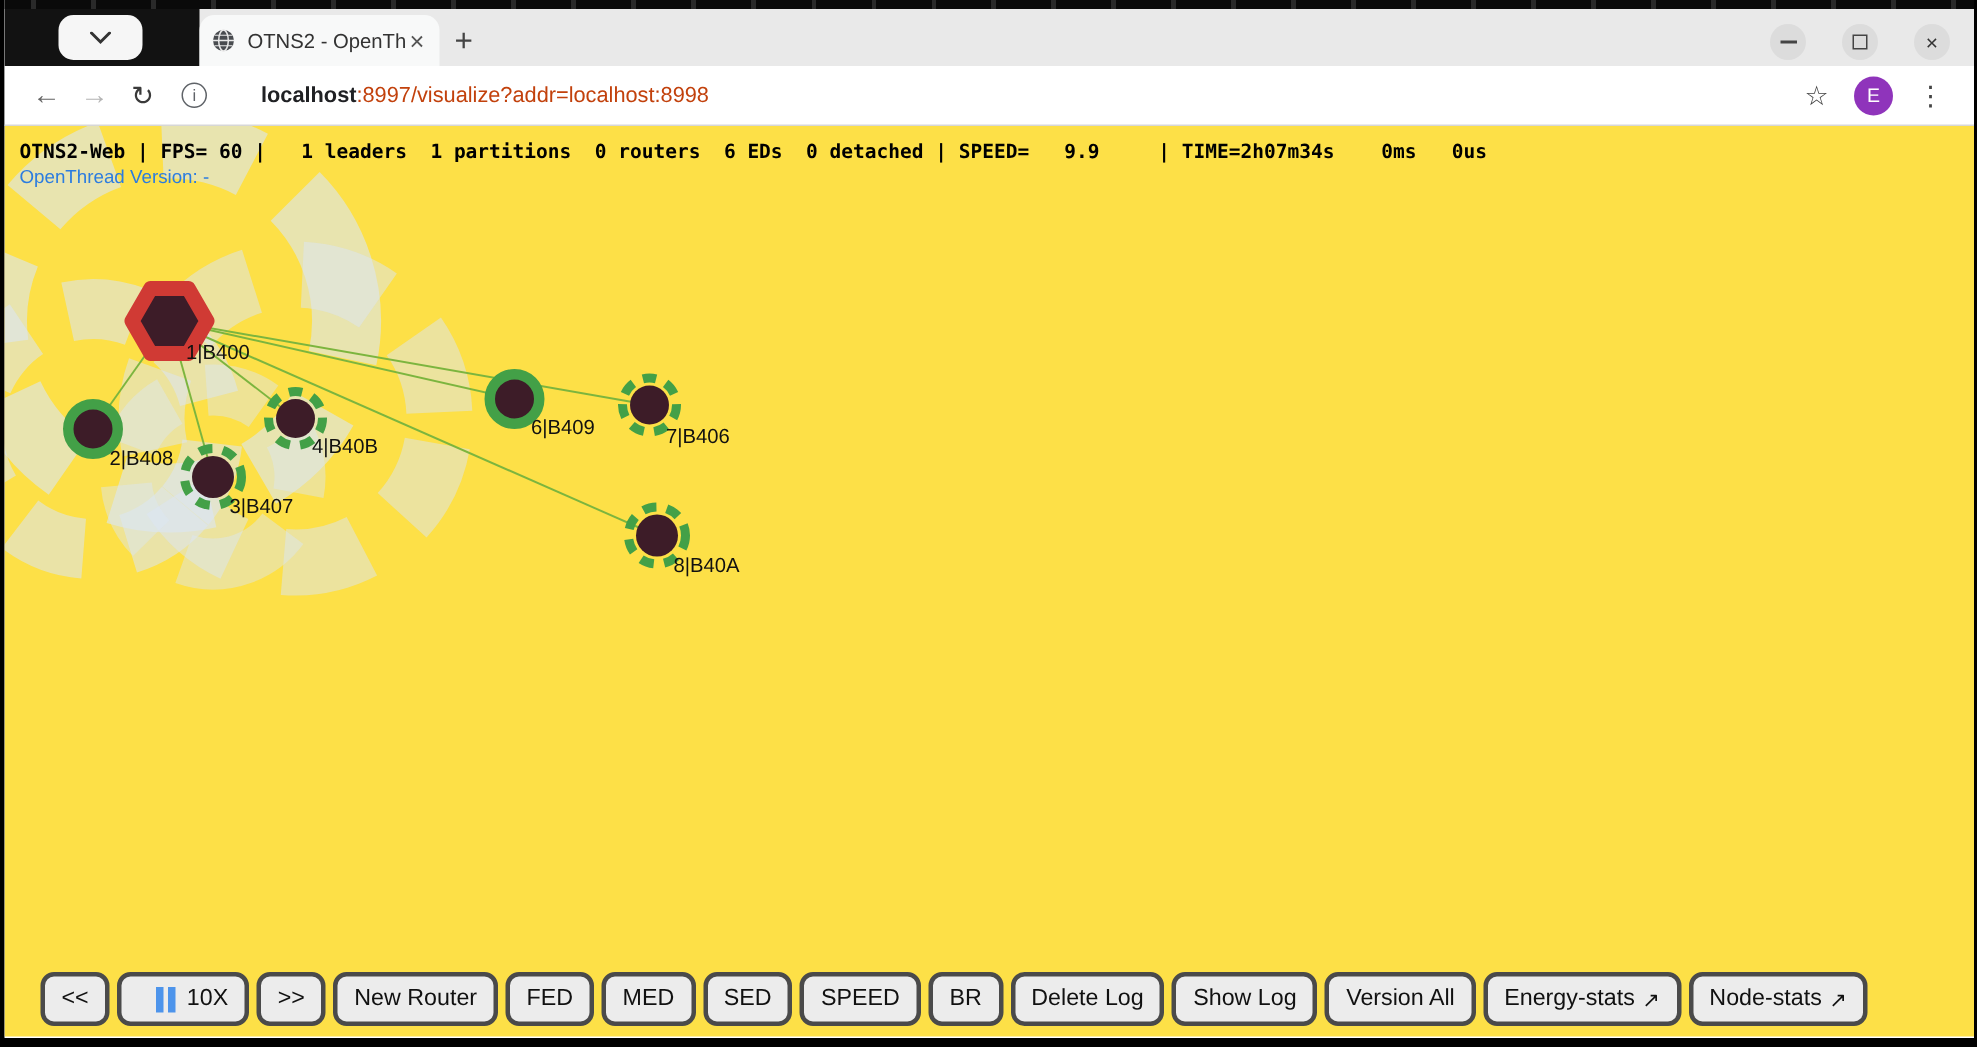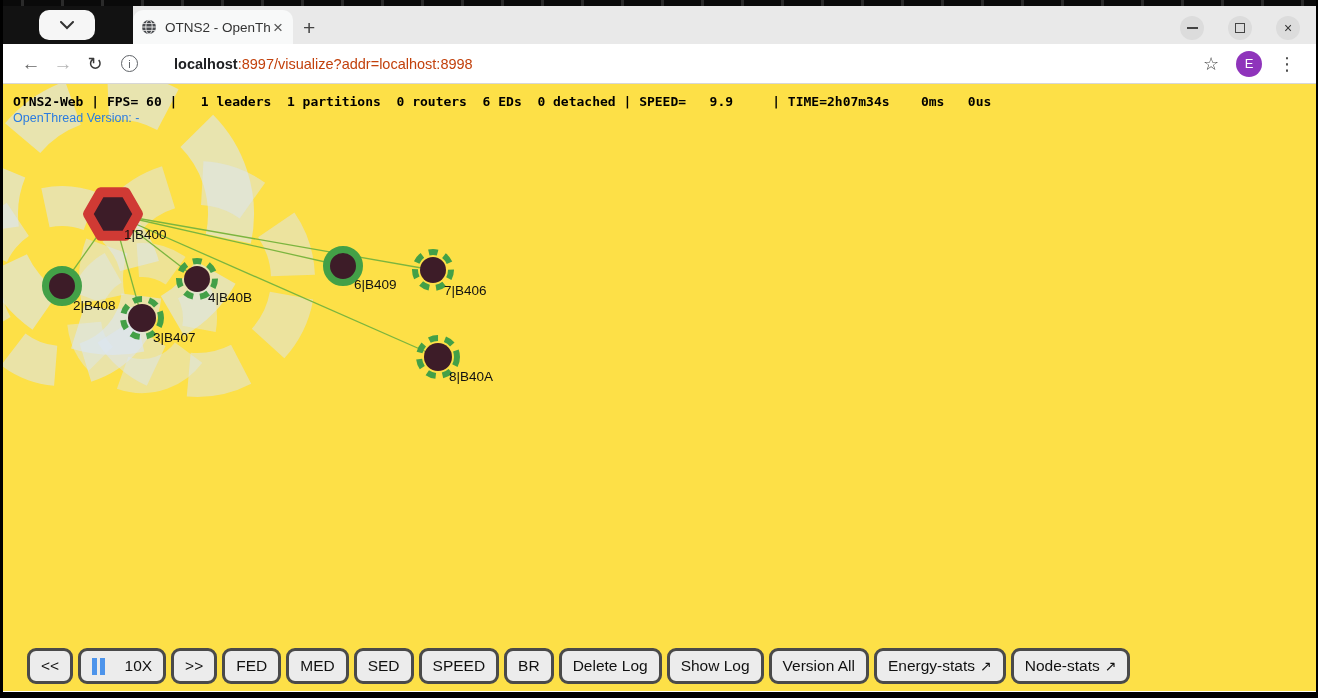--- a/index.html
+++ b/index.html
@@ -39,21 +39,21 @@
   
   .page { position:relative; height:607px; background:#fde047; overflow:hidden; }
   .statusline { position:relative; z-index:3; margin:10px 0 0 10px; font-family:"DejaVu Sans Mono", monospace; font-weight:bold; font-size:13px; color:#000; white-space:pre; }
   .versionline { position:relative; z-index:3; margin:2px 6px 0 10px; font-size:12.5px; color:#2b7ce0; }
   .canvas { position:absolute; left:0; top:0; width:1318px; height:607px; z-index:1; }
   .node-label { font-family:"Liberation Sans", sans-serif; font-size:13.5px; fill:#111; }
 
   
   .toolbar { position:absolute; z-index:4; left:24px; bottom:7px; display:flex; align-items:center; gap:5px; }
   .tbtn { display:flex; align-items:center; justify-content:center; gap:5px; height:36px; padding:0 11px; background:#ececec; border:3px solid #4a4a4a; border-radius:9px; font-family:"Liberation Sans", sans-serif; font-size:15.5px; color:#111; cursor:pointer; white-space:nowrap; }
-  .tbtn.speed { min-width:88px; justify-content:space-between; }
+  .tbtn.speed { min-width:88px; justify-content:flex-end; }
   .pbars { display:inline-flex; gap:3px; margin-right:3px; }
   .pbars i { display:block; width:5px; height:17px; background:#4d94eb; }
   .ext { font-size:14px; }
 </style>
 </head>
 <body>
 
 <div class="screen">
   <div class="top-strip"></div>
 
@@ -159,20 +159,21 @@
     <div class="toolbar">
       <button class="tbtn">&lt;&lt;</button>
       <button class="tbtn speed">
         <span class="pbars">
             <i></i>
             <i></i>
           </span>
         <span>10X</span>
       </button>
       <button class="tbtn">&gt;&gt;</button>
+      <button class="tbtn">New Router</button>
       <button class="tbtn">FED</button>
       <button class="tbtn">MED</button>
       <button class="tbtn">SED</button>
       <button class="tbtn">SPEED</button>
       <button class="tbtn">BR</button>
       <button class="tbtn">Delete Log</button>
       <button class="tbtn">Show Log</button>
       <button class="tbtn">Version All</button>
       <button class="tbtn">
         <span>Energy-stats</span>

